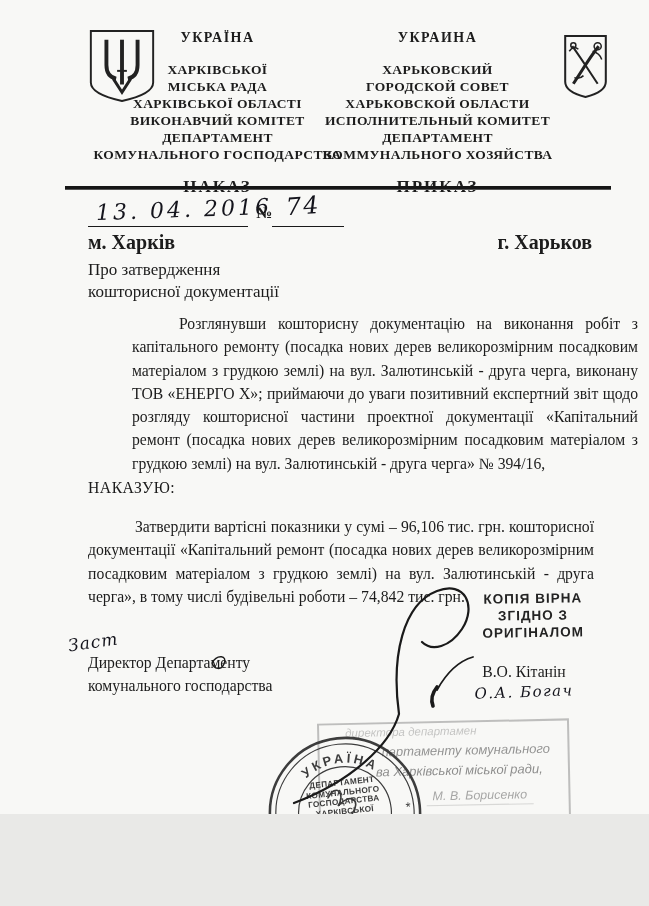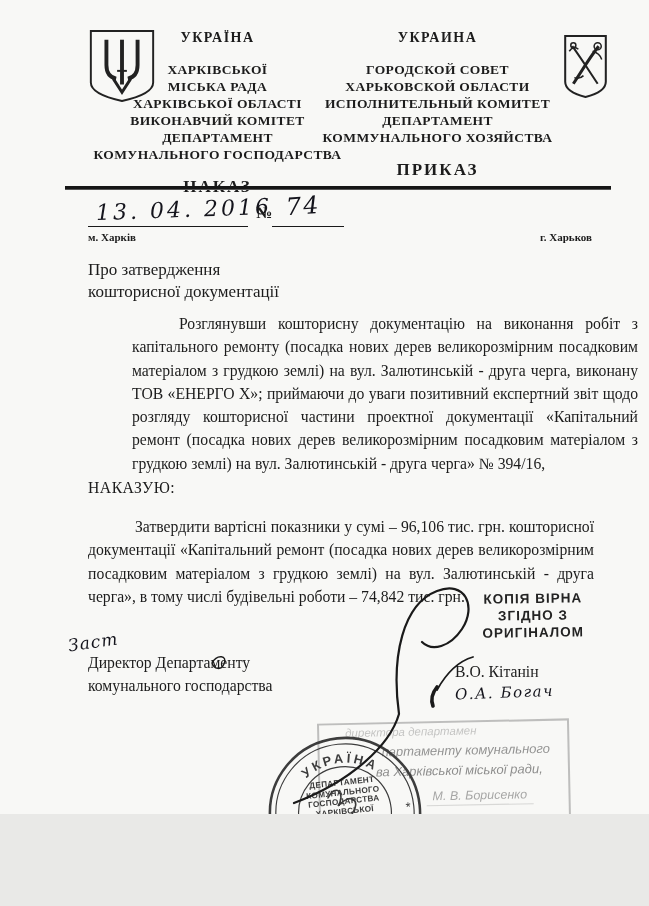--- a/index.html
+++ b/index.html
@@ -22,36 +22,36 @@
   
   .rule{position:absolute;left:65px;top:186px;width:546px;height:3px;background:#161616;border-bottom:1px solid #555;}
   
   .handwriting{font-family:"DejaVu Serif",serif;font-style:italic;color:#14141c;}
   .hw-date{position:absolute;left:96px;top:197px;font-size:22px;letter-spacing:3px;transform:rotate(-2deg);}
   .date-underline{position:absolute;left:88px;top:226px;width:160px;height:0;border-top:1.5px solid #1a1a1a;}
   .no-sign{position:absolute;left:256px;top:204px;font-size:16px;font-weight:bold;}
   .no-underline{position:absolute;left:272px;top:226px;width:72px;height:0;border-top:1.5px solid #1a1a1a;}
   .hw-number{position:absolute;left:286px;top:192px;font-size:24px;letter-spacing:2px;transform:rotate(-4deg);}
   .cities{position:absolute;left:88px;top:231px;width:504px;display:flex;justify-content:space-between;
-          font-weight:bold;font-size:11px;}
+          font-weight:bold;font-size:20px;}
   
   .subject{position:absolute;left:88px;top:259px;font-size:17px;line-height:22px;}
   .para{position:absolute;left:88px;width:506px;font-size:15.7px;line-height:23.3px;
         text-align:justify;text-align-last:left;text-indent:47px;}
   .para1{top:312px;margin-left:44px;}
   .order-word{position:absolute;left:88px;top:479px;width:506px;text-align:left;font-size:15.7px;letter-spacing:.5px;}
   .para2{top:515px;}
   
   .copy-stamp{position:absolute;left:468px;top:590px;width:130px;text-align:center;
     font-family:"Liberation Sans",sans-serif;font-weight:bold;font-size:13.5px;line-height:17px;
     letter-spacing:1px;color:#232323;transform:rotate(-.8deg);}
   
   .hw-note{position:absolute;left:68px;top:632px;font-size:17px;transform:rotate(-8deg);letter-spacing:1px;}
   .sig-title{position:absolute;left:88px;top:651px;font-size:15.7px;line-height:23.3px;}
-  .sig-name{position:absolute;left:455px;top:663px;width:138px;text-align:left;font-size:15.7px;}
+  .sig-name{position:absolute;left:455px;top:663px;width:138px;text-align:center;font-size:15.7px;}
   .sig-name-hw{margin-top:2px;font-size:15px;letter-spacing:1.5px;transform:rotate(-2deg);}
   
   .round-stamp{position:absolute;left:266px;top:734px;width:158px;height:158px;transform:rotate(-6deg);}
   .rs-center{position:absolute;left:24px;top:44px;width:110px;text-align:center;
     font-family:"Liberation Sans",sans-serif;font-weight:bold;font-size:8.2px;line-height:9.6px;
     letter-spacing:.3px;color:#3c3c3c;}
   .rs-star{position:absolute;top:72px;font-size:13px;color:#3c3c3c;font-family:"Liberation Sans",sans-serif;}
   .rs-star-l{left:8px;} .rs-star-r{left:140px;}
   
   .rect-stamp{position:absolute;left:318px;top:721px;width:248px;height:96px;
@@ -102,20 +102,21 @@
     <div class="org-line">МІСЬКА РАДА</div>
     <div class="org-line">ХАРКІВСЬКОЇ ОБЛАСТІ</div>
     <div class="org-line">ВИКОНАВЧИЙ КОМІТЕТ</div>
     <div class="org-line">ДЕПАРТАМЕНТ</div>
     <div class="org-line">КОМУНАЛЬНОГО ГОСПОДАРСТВА</div>
     <div class="doc-type">НАКАЗ</div>
   </div>
 
   <div class="hdr-col hdr-right">
     <div class="country">УКРАИНА</div>
+    <div class="org-line">ХАРЬКОВСКИЙ</div>
     <div class="org-line">ГОРОДСКОЙ СОВЕТ</div>
     <div class="org-line">ХАРЬКОВСКОЙ ОБЛАСТИ</div>
     <div class="org-line">ИСПОЛНИТЕЛЬНЫЙ КОМИТЕТ</div>
     <div class="org-line">ДЕПАРТАМЕНТ</div>
     <div class="org-line">КОММУНАЛЬНОГО ХОЗЯЙСТВА</div>
     <div class="doc-type">ПРИКАЗ</div>
   </div>
 
   <div class="rule"></div>
 

